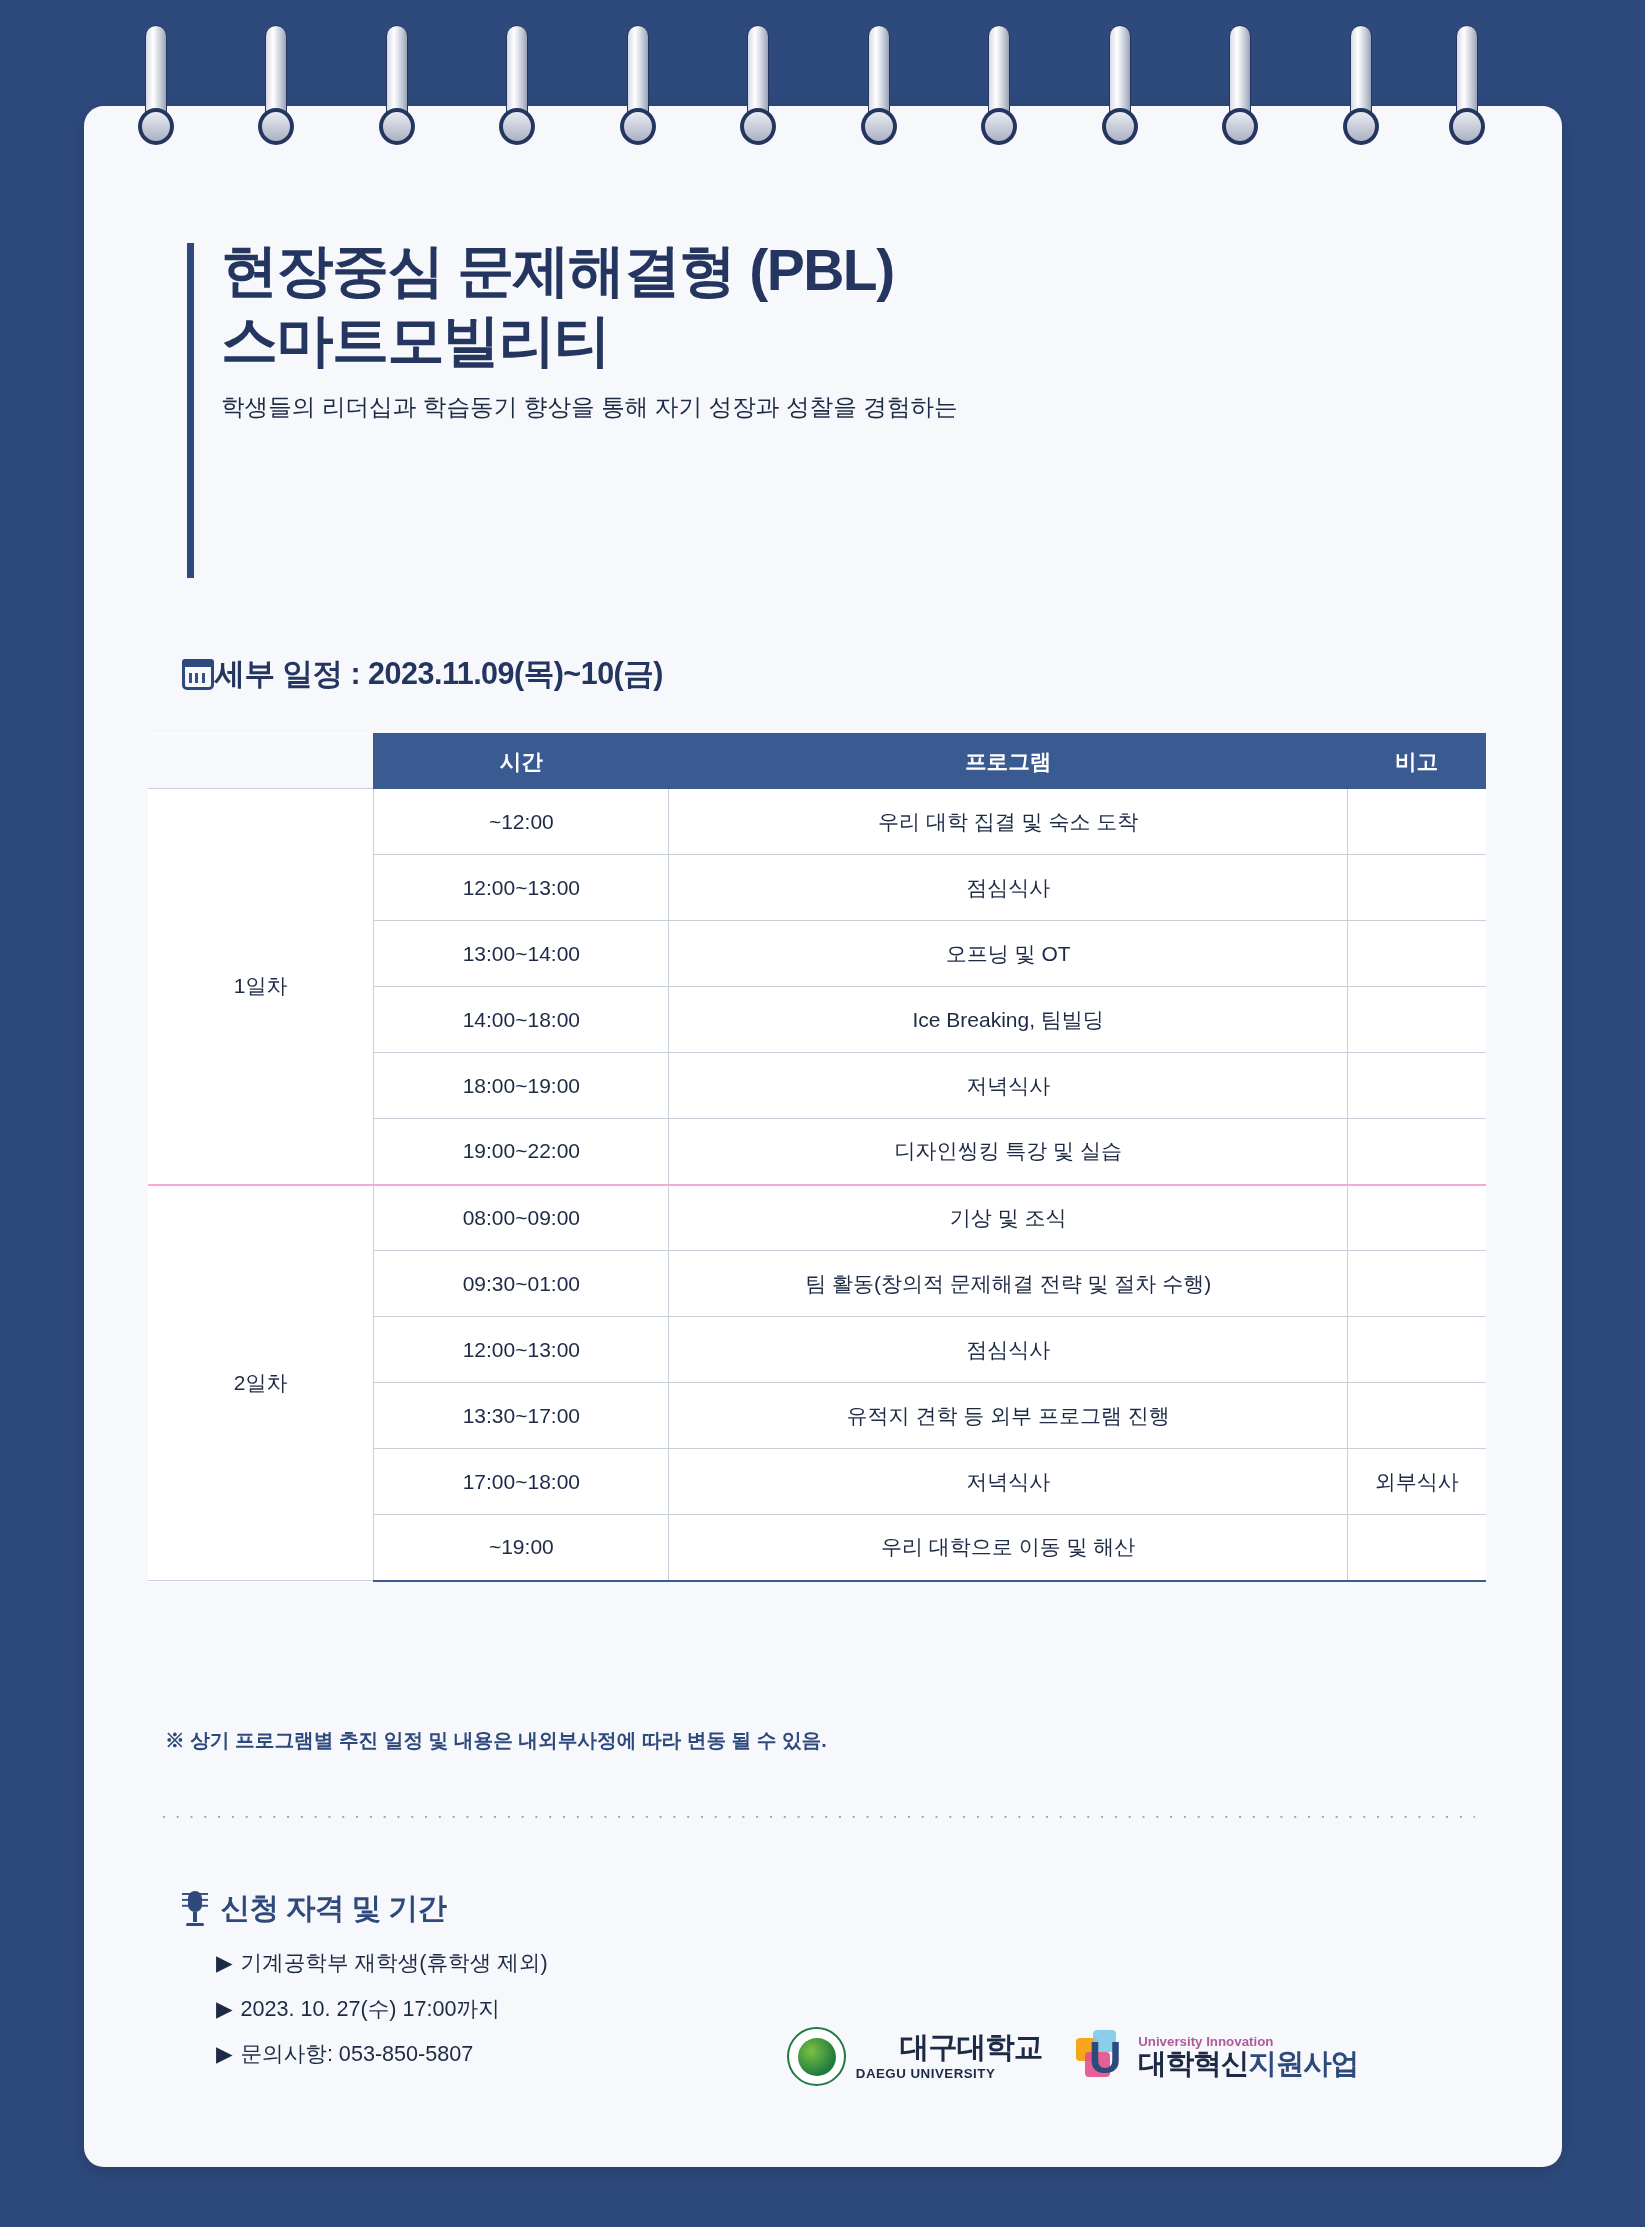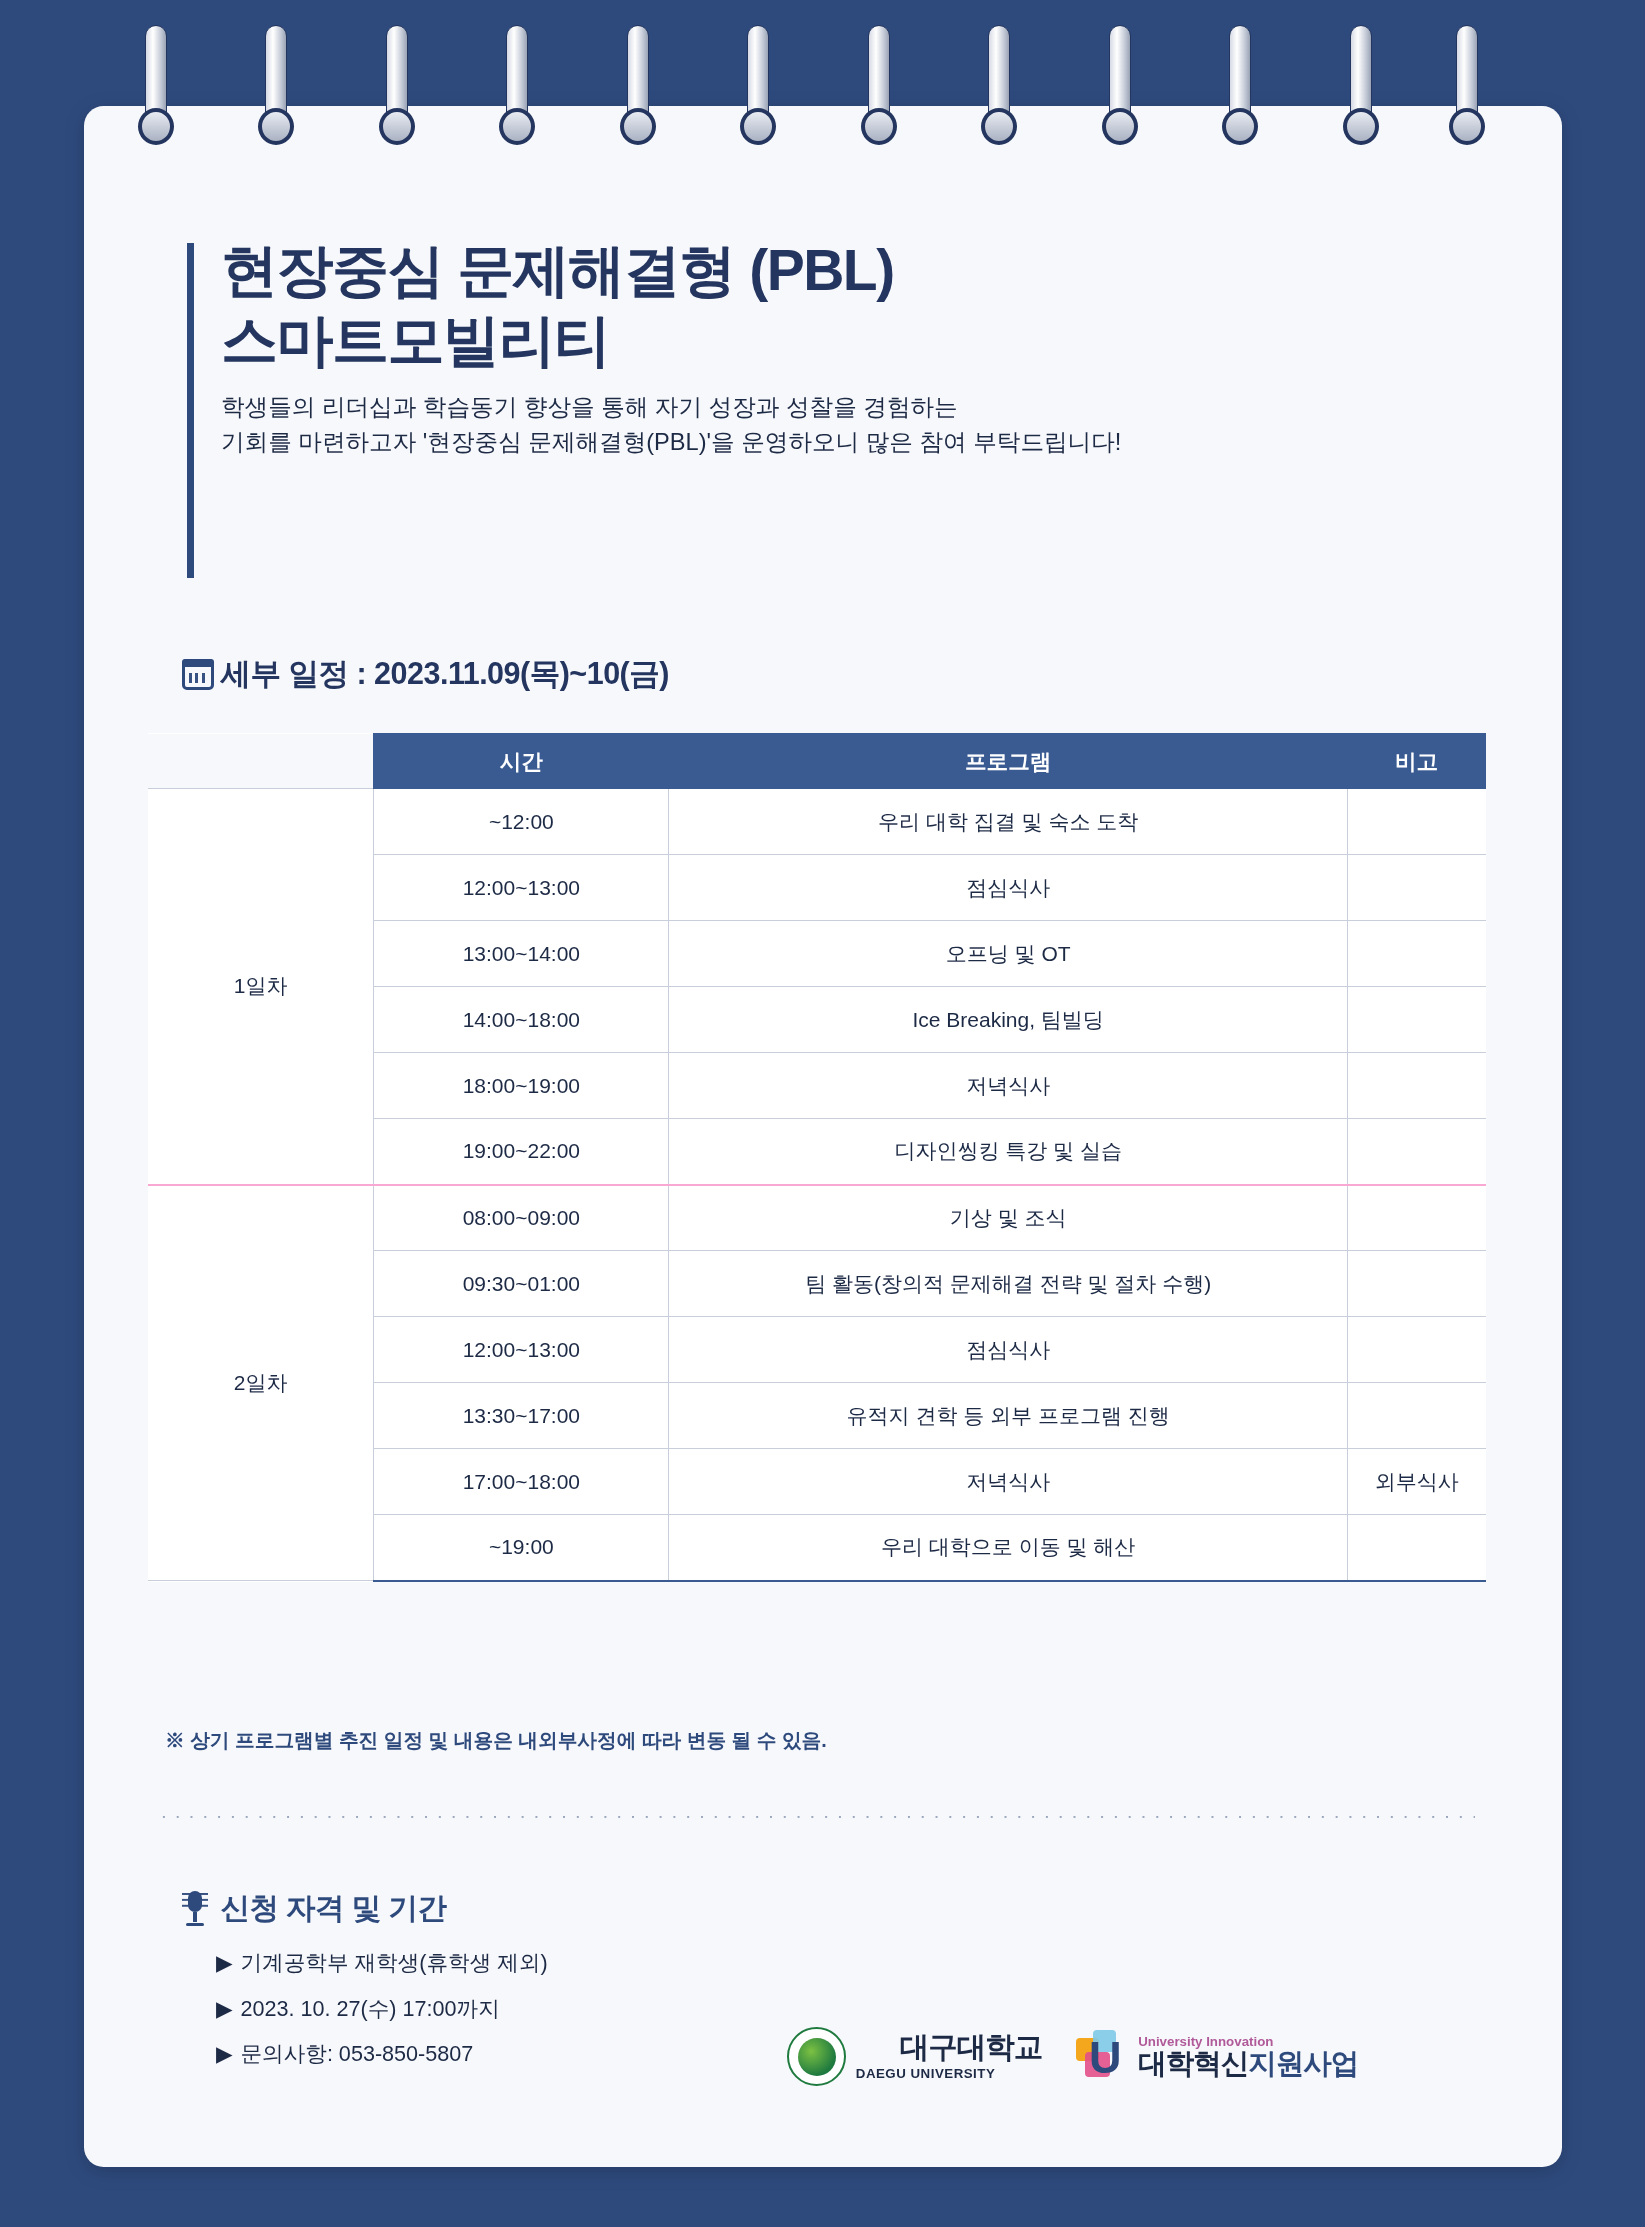--- a/index.html
+++ b/index.html
@@ -85,21 +85,21 @@
     font-weight: 500;
   }
 
   
   .sec-sched {
     position: absolute;
     left: 182px;
     top: 654px;
     display: flex;
     align-items: center;
-    gap: 7px;
+    gap: 1px;
   }
   .cal-icon {
     width: 31.5px; height: 31.5px;
     border: 3px solid #2e4a7d;
     border-radius: 4.9px;
     position: relative;
     flex: none;
   }
   .cal-icon:before {
     content: "";
@@ -334,21 +334,20 @@
     </div>
 </div>
 
 <div class="title-block">
   <div class="title-bar"></div>
   <div class="title-inner">
     <div class="title-line">현장중심 문제해결형 (PBL)</div>
     <div class="title-line">스마트모빌리티</div>
     <div class="subtitle">
       <div>학생들의 리더십과 학습동기 향상을 통해 자기 성장과 성찰을 경험하는</div>
-      <div>기회를 마련하고자 '현장중심 문제해결형(PBL)'을 운영하오니 많은 참여 부탁드립니다!</div>
     </div>
   </div>
 </div>
 
 <div class="sec-sched">
   <div class="cal-icon"></div>
   <div class="txt">세부 일정 : 2023.11.09(목)~10(금)</div>
 </div>
 
 <table class="tbl">

